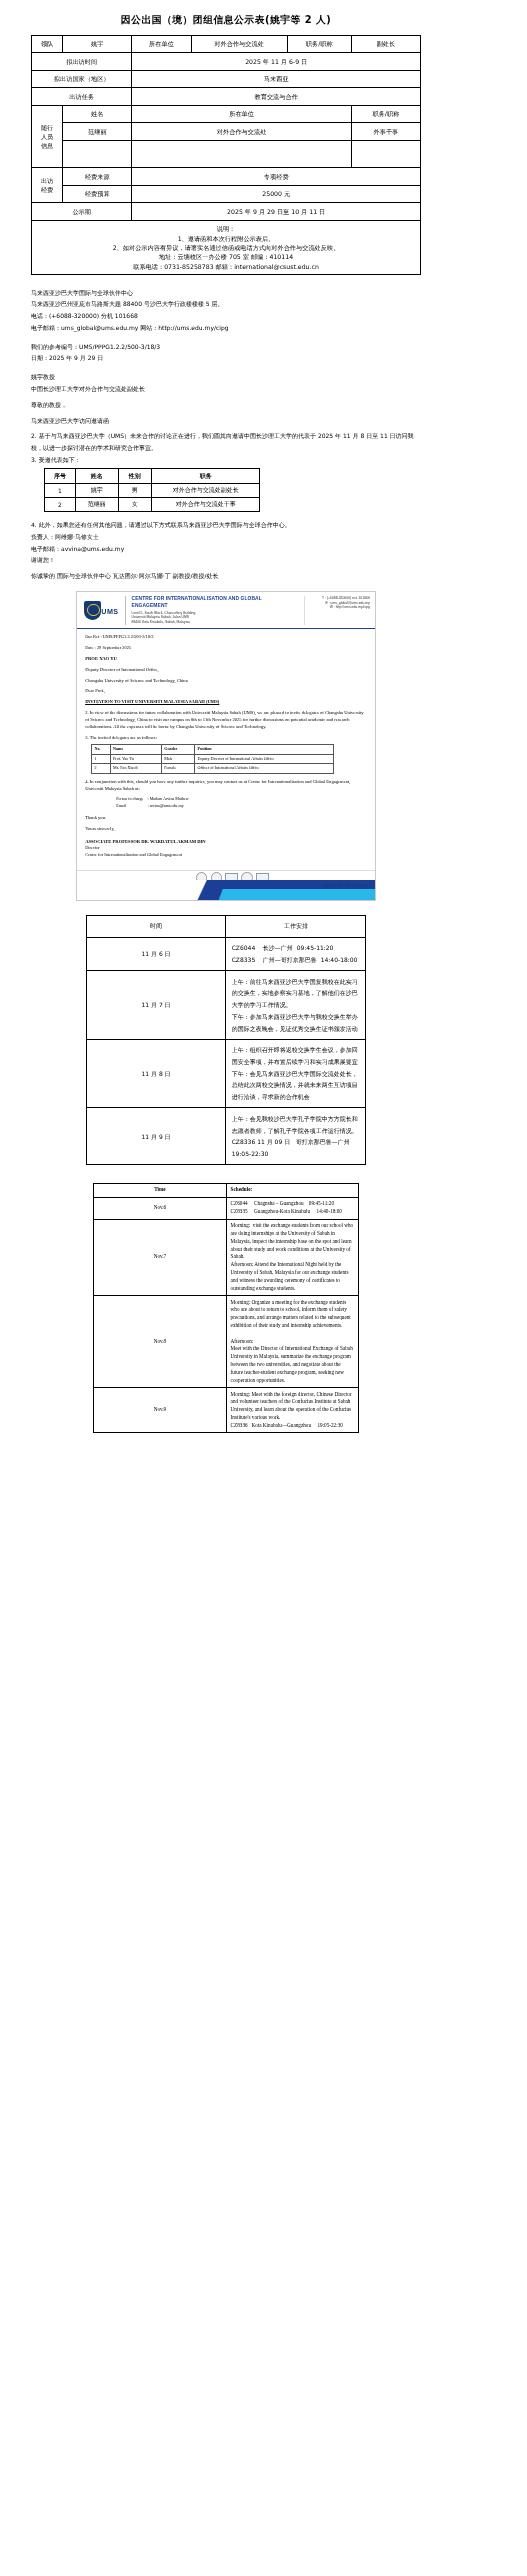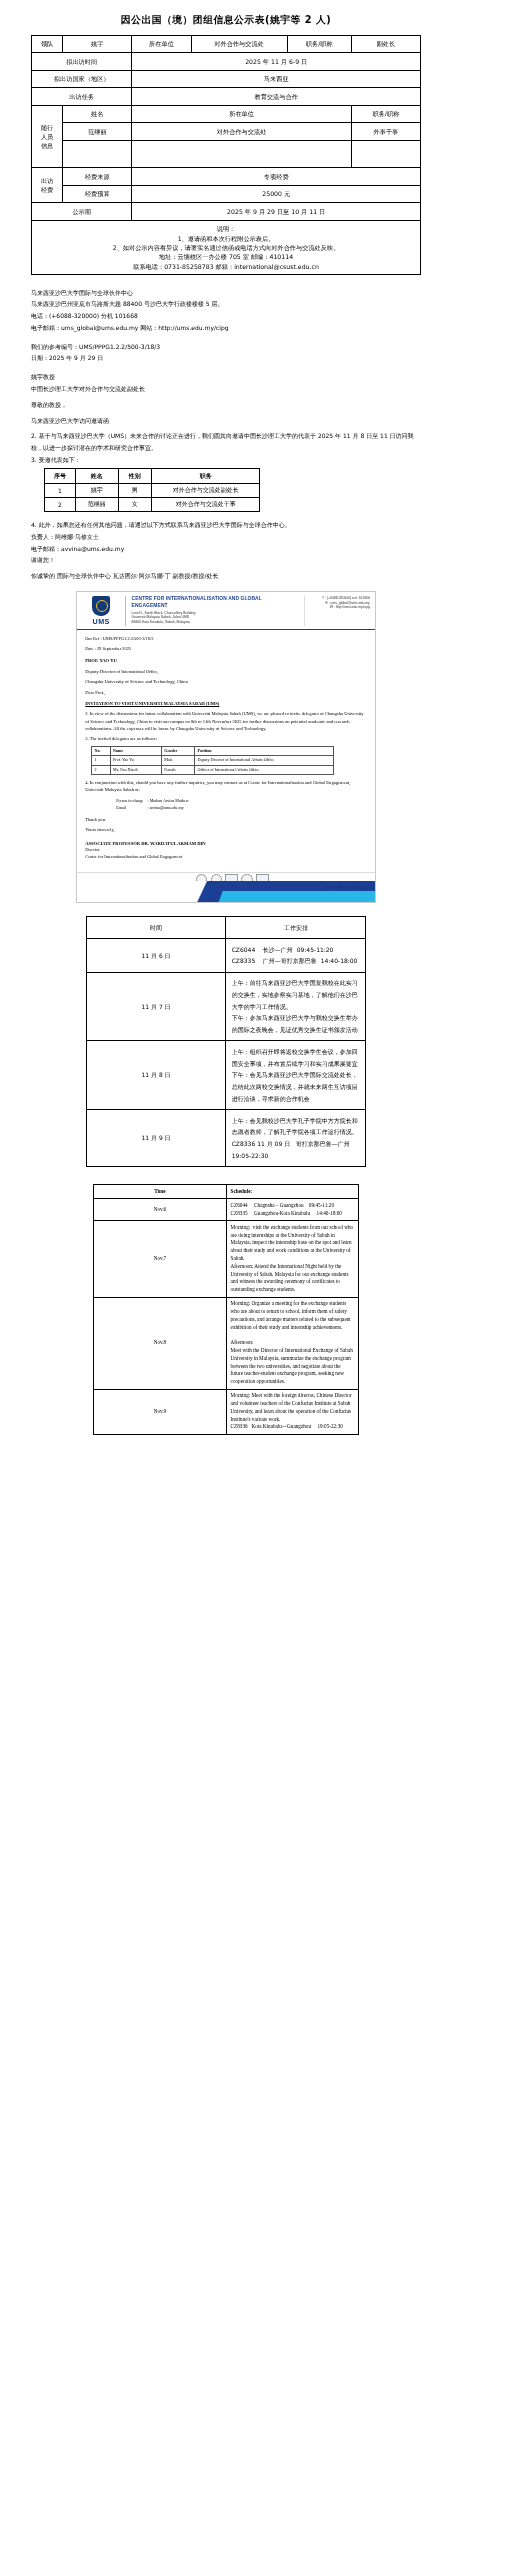--- a/index.html
+++ b/index.html
@@ -86,21 +86,21 @@
   .letter-head {
     display: flex;
     align-items: stretch;
     border-bottom: 1px solid #1b3f94;
     padding: 4.1px 5.2px 3.1px 5.2px;
     gap: 5.2px;
   }
   .ums-logo {
     width: 38px;
     display: flex;
-    flex-direction: column;
+    flex-direction: row;
     align-items: center;
     justify-content: center;
   }
   .ums-crest {
     width: 17.5px; height: 19.6px;
     background: #123a7a;
     border-radius: 2.1px 2.1px 8.2px 8.2px;
     position: relative;
   }
   .ums-crest::after {

